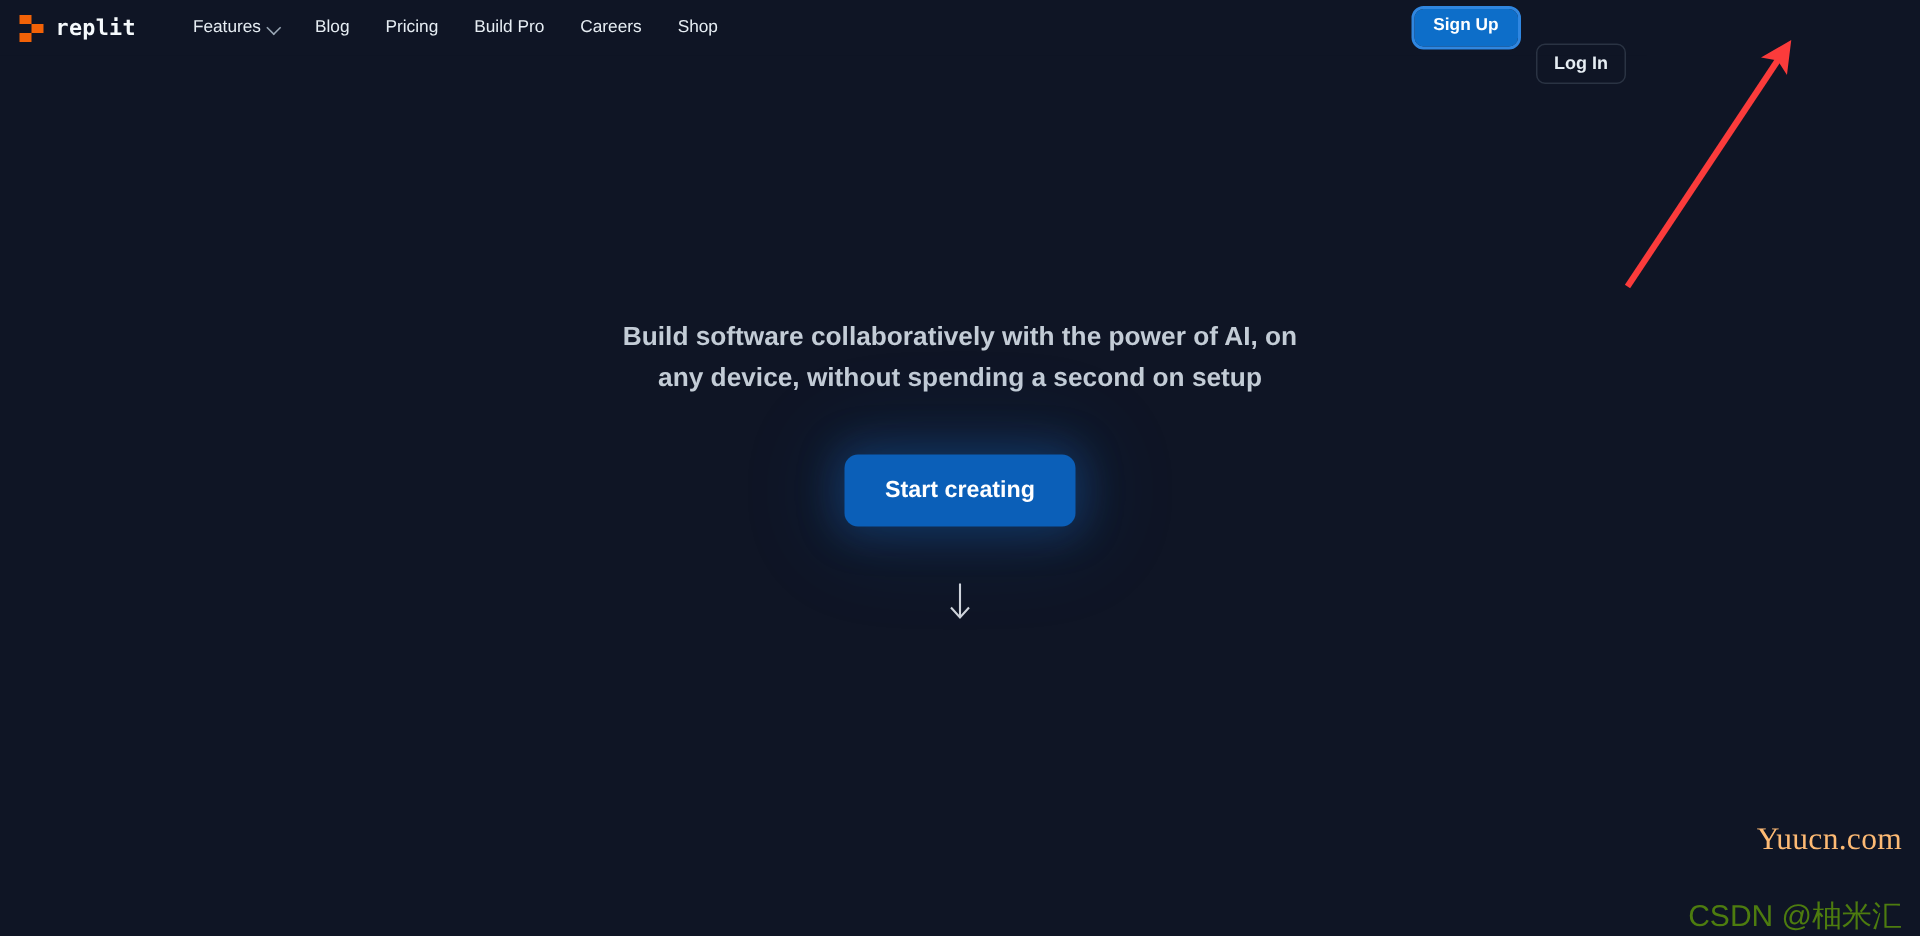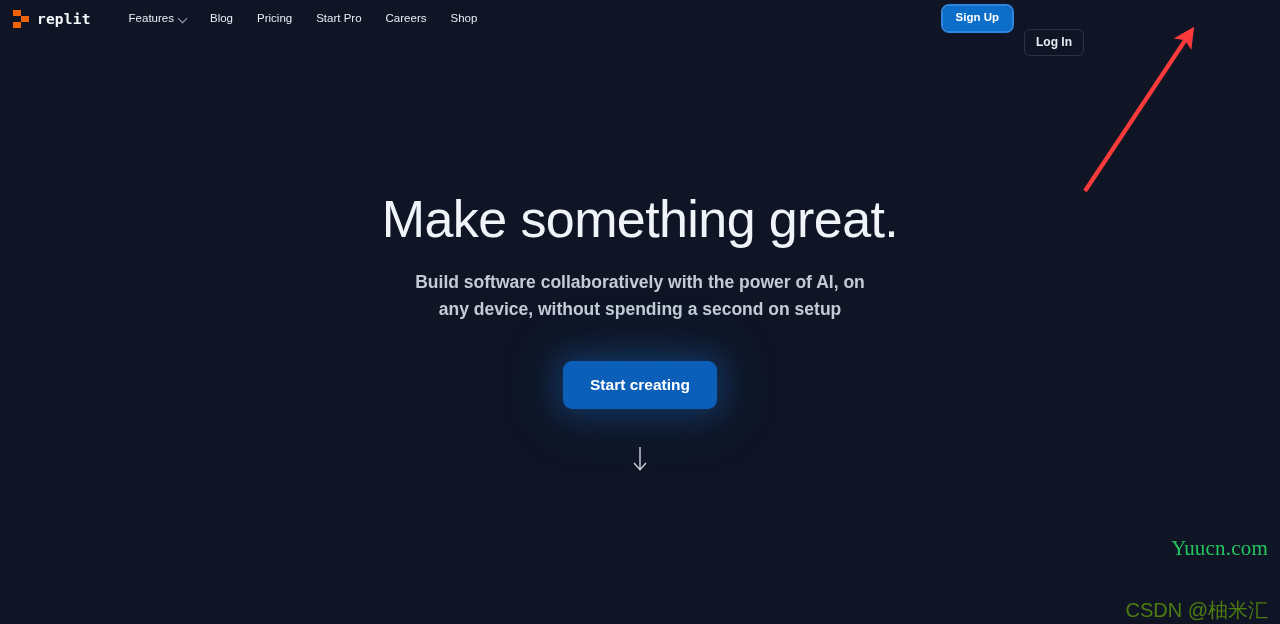--- a/index.html
+++ b/index.html
@@ -183,24 +183,24 @@
     margin-top: 37px;
     width: 20px;
     height: 26px;
     opacity: 0.88;
   }
 
   
   .wm-site {
     position: absolute;
     right: 12px;
-    top: 536px;
+    top: 547px;
     font-family: "Liberation Serif", serif;
     font-size: 21px;
-    color: #22c55e;
+    color: #fdba74;
     letter-spacing: 0.2px;
     white-space: nowrap;
   }
 
   .wm-csdn {
     position: absolute;
     right: 12px;
     top: 597px;
     font-size: 20px;
     color: #4d7c0f;
@@ -216,21 +216,20 @@
     height: 624px;
     pointer-events: none;
     z-index: 9;
   }
 </style>
 </head>
 <body>
 
 <div class="hero">
 
-  <h1 class="hero-title">Make something great.</h1>
 
   <p class="hero-sub">Build software collaboratively with the power of AI, on any device, without spending a second on setup</p>
 
   <div class="cta-wrap">
     <button class="btn-cta">Start creating</button>
   </div>
 
   <svg class="scroll-arrow" viewBox="0 0 20 26">
     <line x1="10" y1="1" x2="10" y2="23" stroke="#E9EEF4" stroke-width="1.4"></line>
     <polyline points="4,17 10,23.6 16,17" fill="none" stroke="#E9EEF4" stroke-width="1.4"></polyline>
@@ -253,21 +252,21 @@
       <span>Features</span>
       <span class="chev"></span>
     </div>
     <div class="nav-link">
       <span>Blog</span>
     </div>
     <div class="nav-link">
       <span>Pricing</span>
     </div>
     <div class="nav-link">
-      <span>Start Pro</span>
+      <span>Build Pro</span>
     </div>
     <div class="nav-link">
       <span>Careers</span>
     </div>
     <div class="nav-link">
       <span>Shop</span>
     </div>
   </div>
 
   <div class="nav-right">

